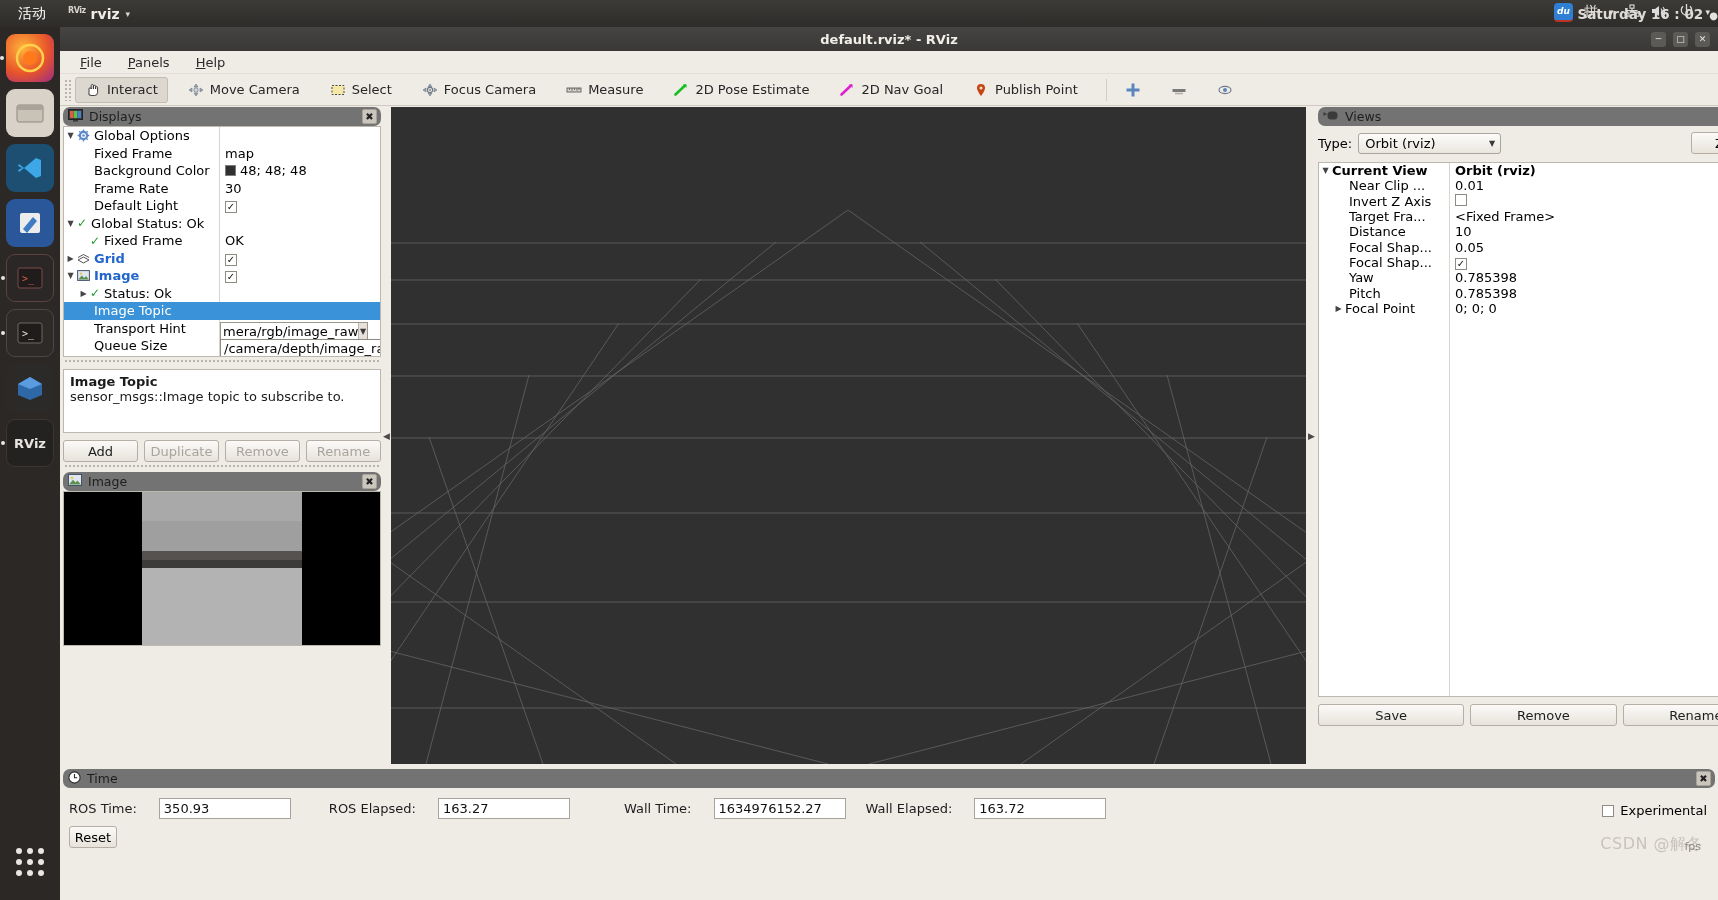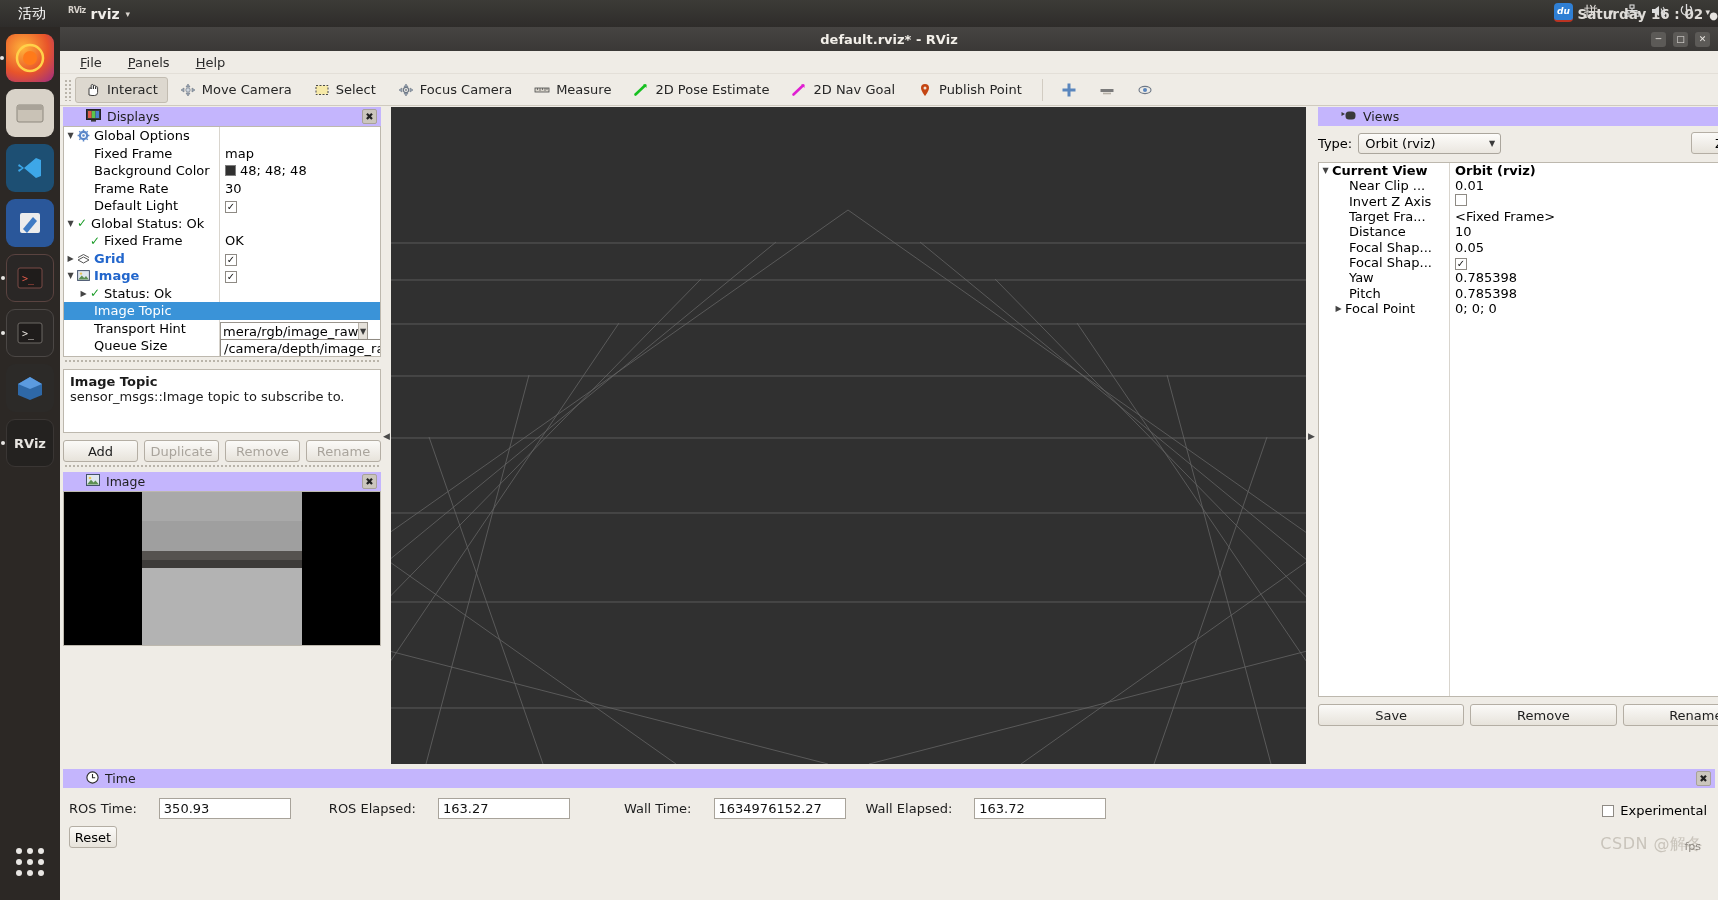--- a/index.html
+++ b/index.html
@@ -100,35 +100,35 @@
   
   .toolbar {
     height: 32px; background: #efece6; display: flex; align-items: center;
     padding-left: 4px; border-bottom: 1px solid #cfcabf;
   }
   .tb-grip { width: 8px; height: 22px; margin-right: 3px;
     background-image: radial-gradient(#bab5ab 1px, transparent 1px);
     background-size: 4px 4px; }
   .tbtn {
     display: flex; align-items: center; gap: 6px; height: 26px;
-    padding: 0 9px; margin-right: 2px; font-size: 13px; color: #262626;
+    padding: 0 9px; margin-right: 10px; font-size: 13px; color: #262626;
     border: 1px solid transparent; border-radius: 3px; white-space: nowrap;
   }
   .tbtn.active { background: #ddd8cf; border-color: #c2bcb1; }
   .tb-div { width: 1px; height: 22px; background: #d2ccc2; margin: 0 8px; }
   .ic { width: 16px; height: 14px; display: inline-block; position: relative; }
 
   
   .content { position: absolute; left: 0; top: 80px; width: 1658px; height: 660px; }
 
   
   .leftcol { position: absolute; left: 3px; top: 0; width: 318px; height: 657px; }
   .panel-title {
-    height: 19px; background: #c4b5fd; display: flex; align-items: center;
-    padding-left: 23px; gap: 6px; font-size: 12.5px; color: #1e1e1e; position: relative;
+    height: 19px; background: #737373; display: flex; align-items: center;
+    padding-left: 5px; gap: 6px; font-size: 12.5px; color: #1e1e1e; position: relative; border-radius: 7px;
   }
   .panel-close {
     position: absolute; right: 4px; top: 2px; width: 15px; height: 15px;
     background: #cbc6bd; border: 1px solid #a8a299; border-radius: 2px;
     font-size: 10px; color: #222; display: flex; align-items: center; justify-content: center;
   }
   .tree {
     background: #ffffff; border: 1px solid #bdb8ae; height: 231px;
     position: relative; overflow: hidden; font-size: 13px;
   }

